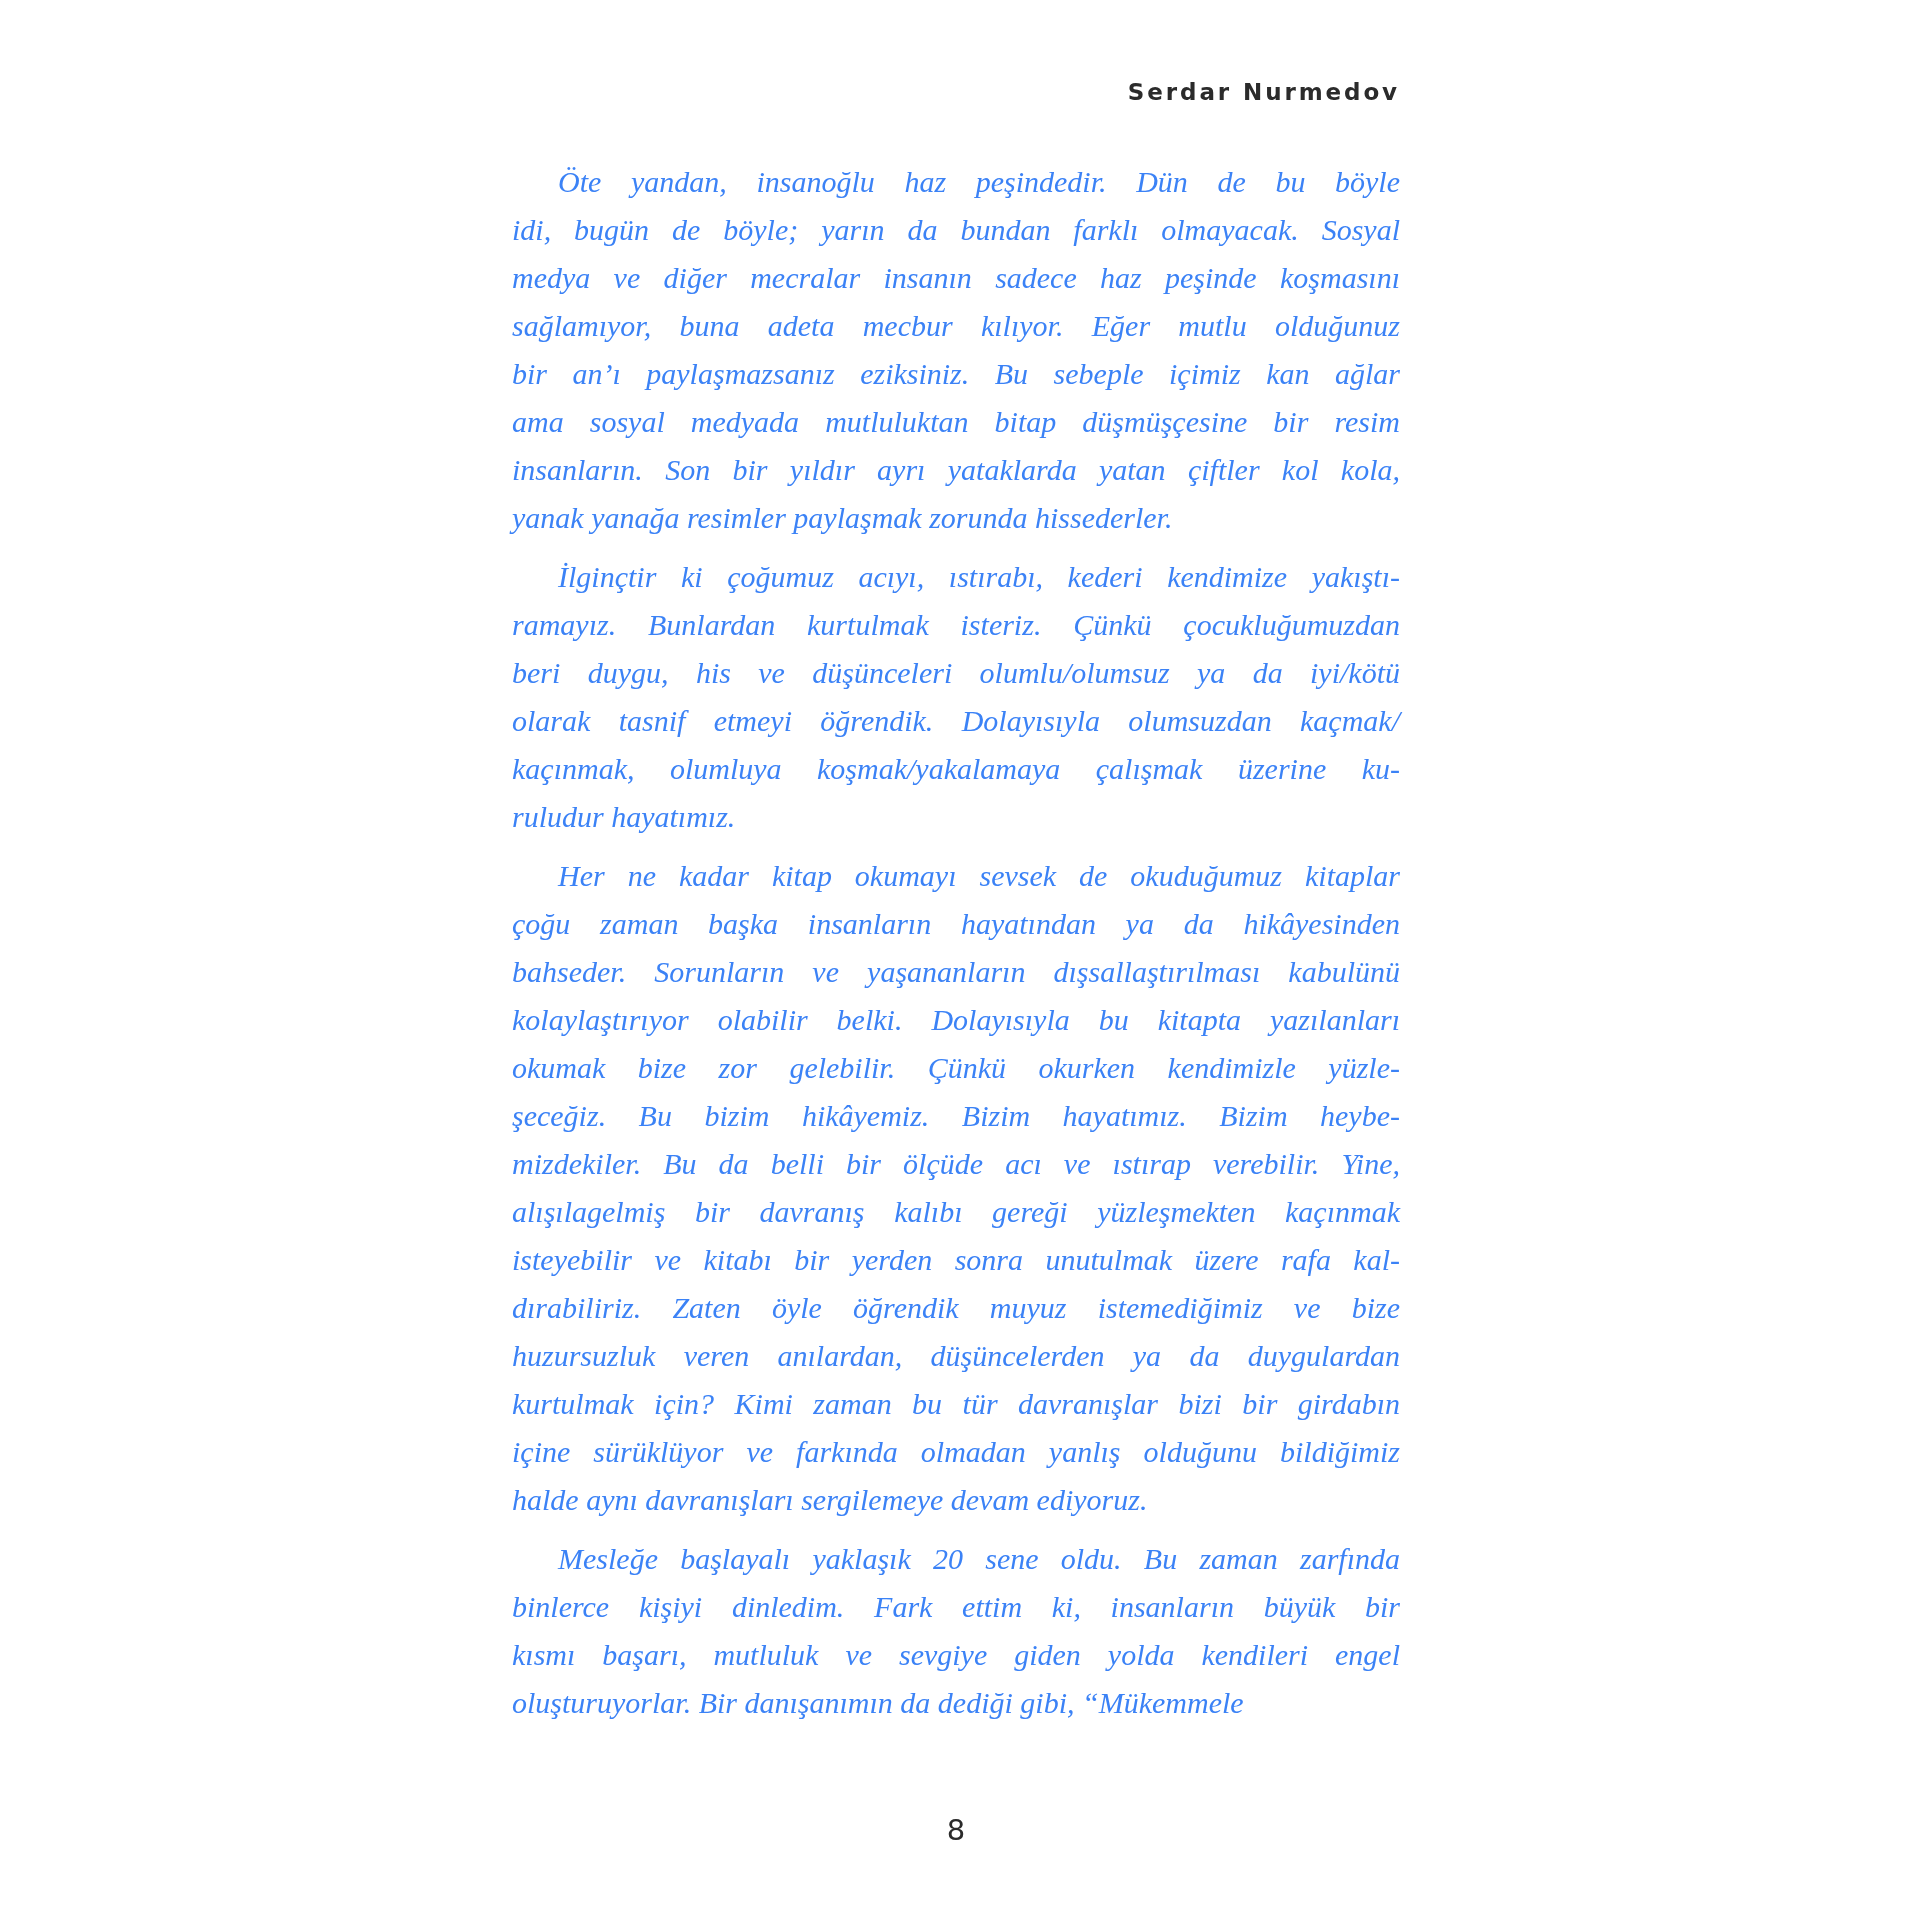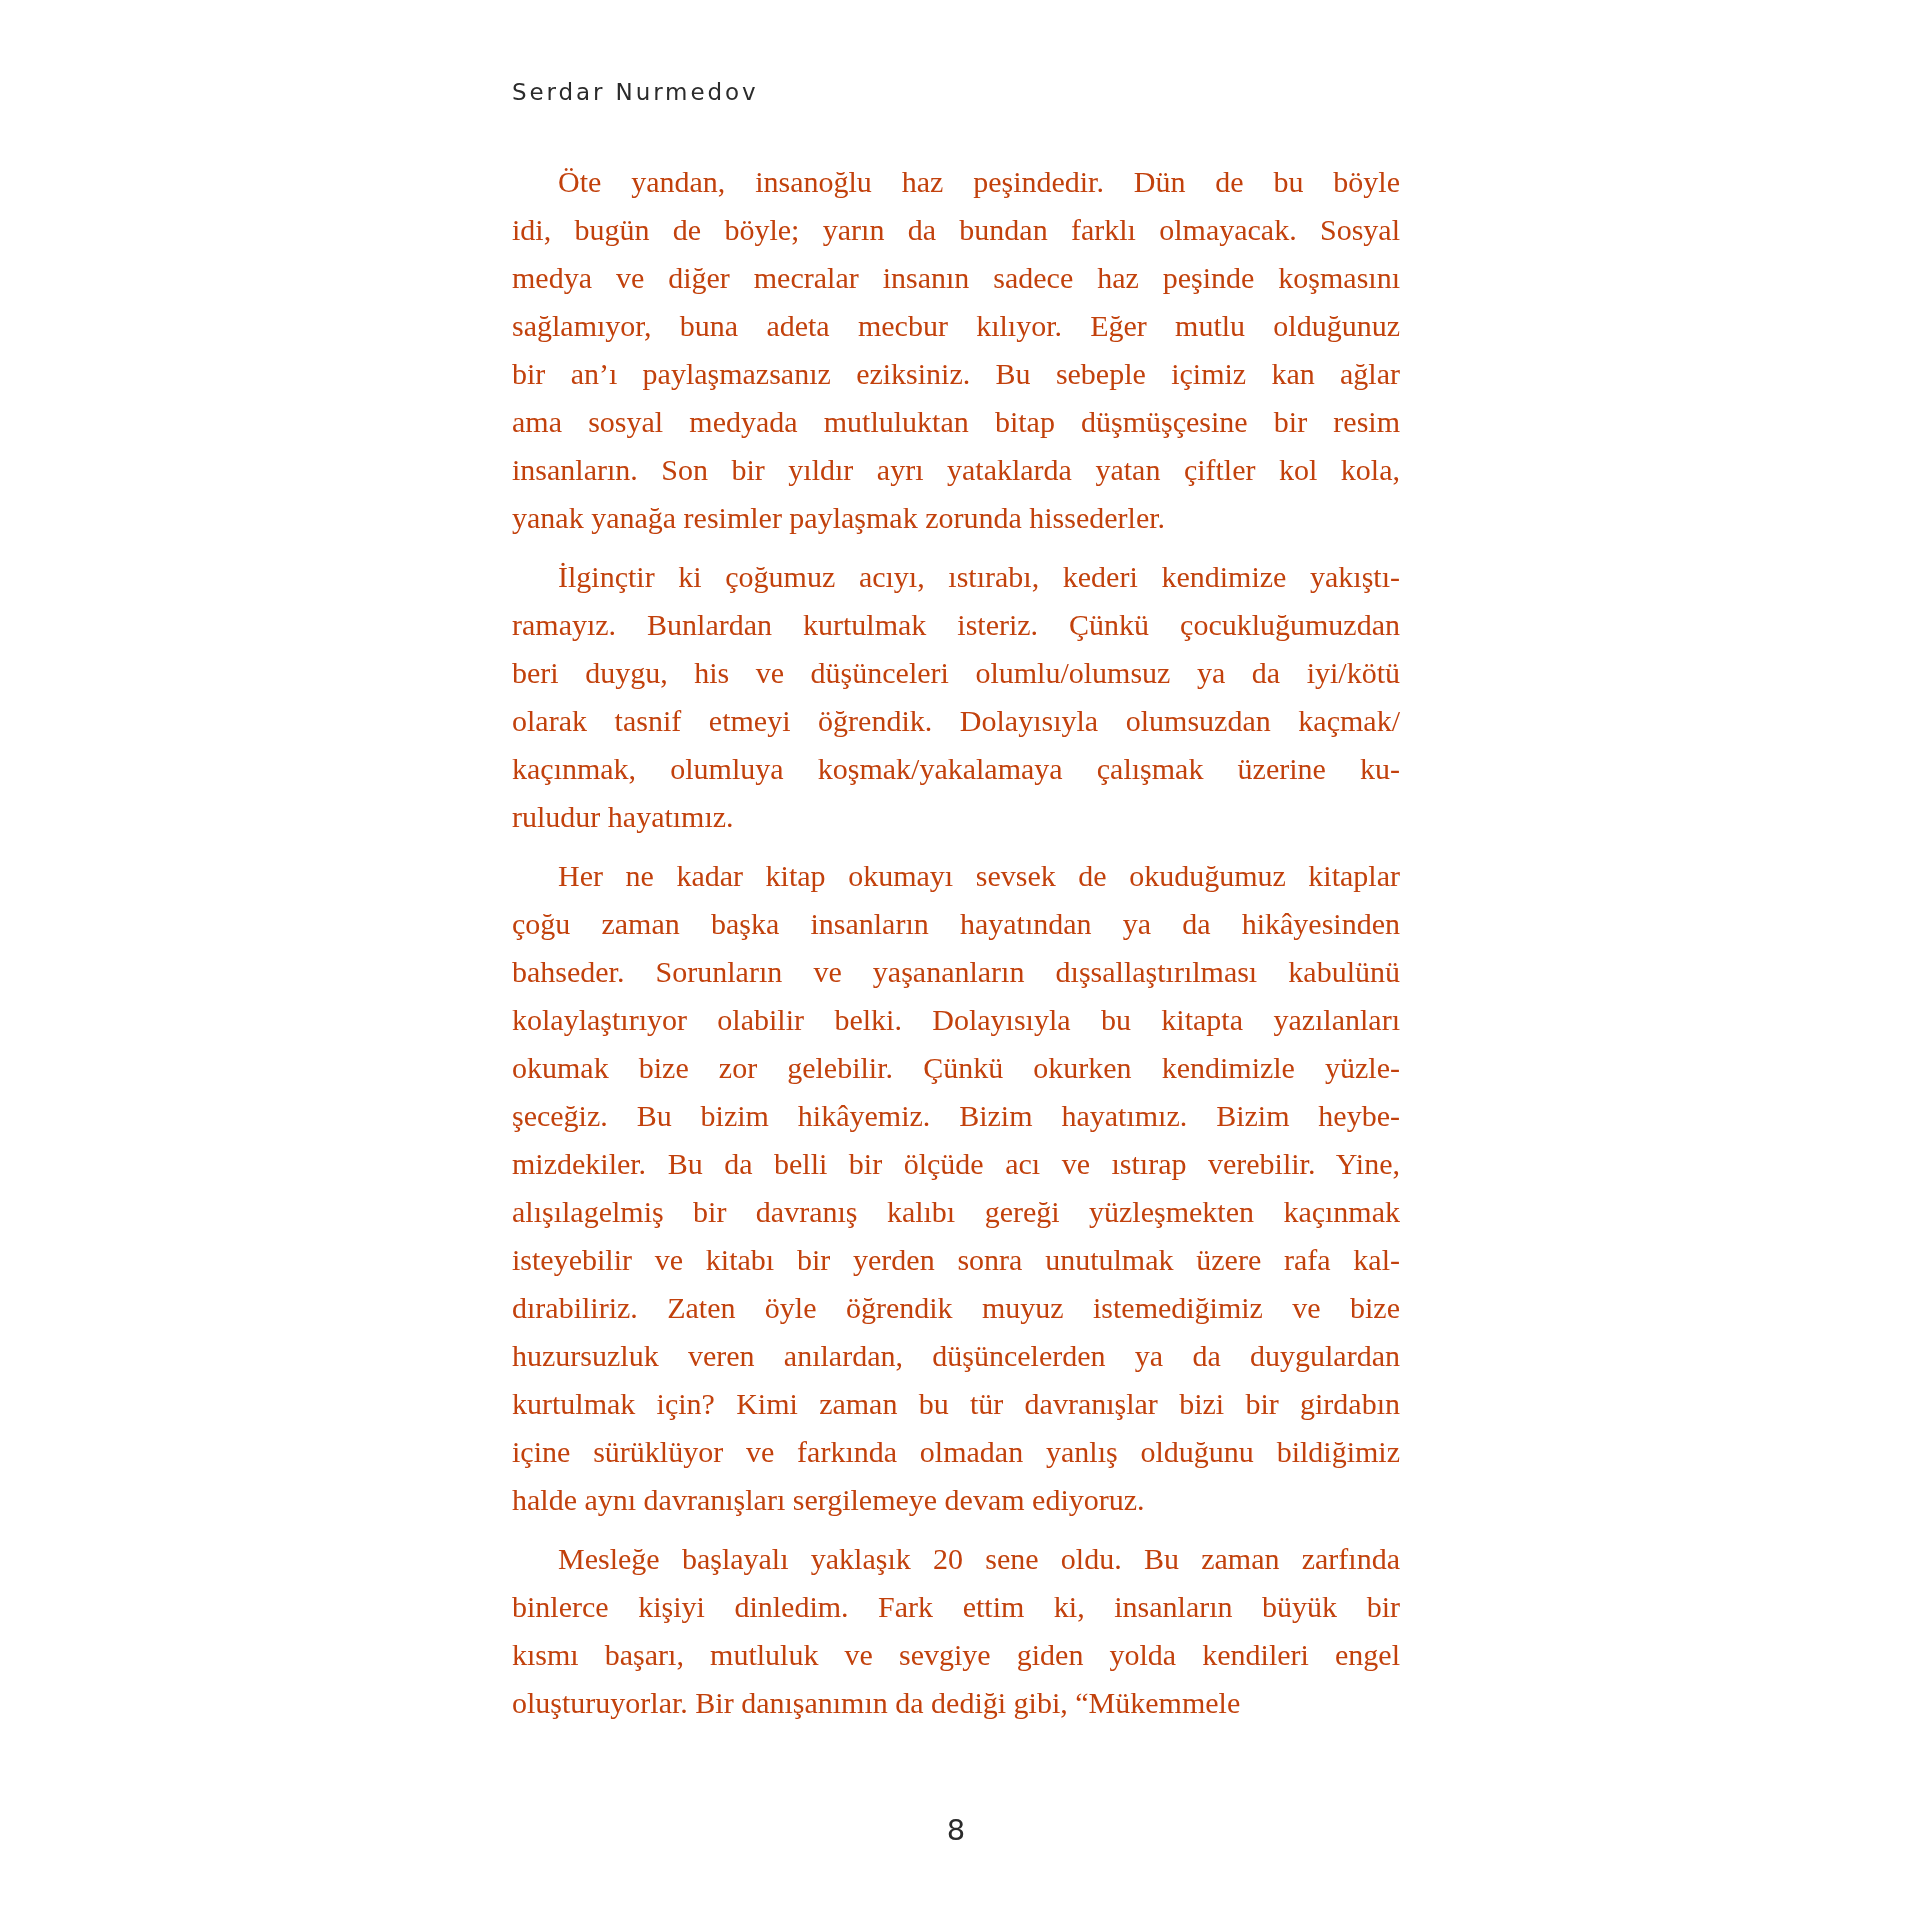--- a/index.html
+++ b/index.html
@@ -16,35 +16,36 @@
   .page {
     position: absolute;
     inset: 0;
     background: #ffffff;
   }
   .running-head {
     position: absolute;
     top: 79px;
     left: 512px;
     width: 888px;
-    text-align: left;
+    text-align: right;
     font-family: "DejaVu Sans", sans-serif;
     font-size: 23px;
-    font-weight: 400;
+    font-weight: 700;
     letter-spacing: 2.9px;
     color: #2b2b2b;
   }
   .body-text {
     position: absolute;
     top: 158px;
     left: 512px;
     width: 888px;
     font-family: "Liberation Serif", serif;
     font-size: 30px;
-    color: #c2410c;
+    color: #3b82f6;
+    font-style: italic;
   }
   .paragraph { margin: 0; }
   .paragraph + .paragraph { margin-top: 11px; }
   .line {
     line-height: 48px;
     text-align: justify;
     text-align-last: justify;
   }
   .line.first { text-indent: 46px; }
   .line.last { text-align-last: left; }

